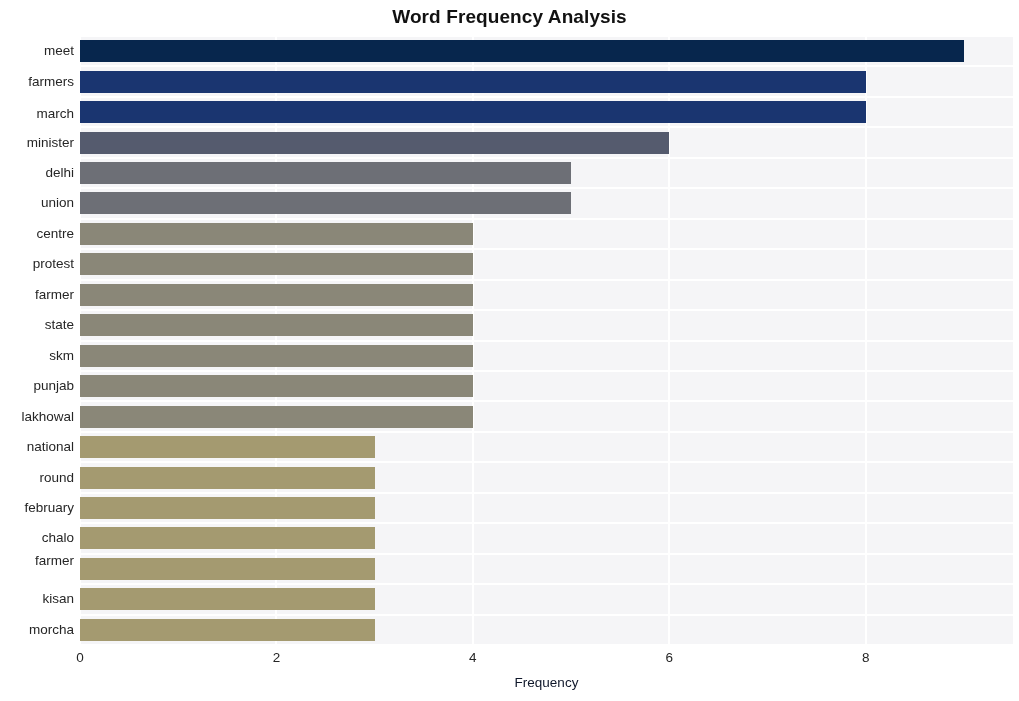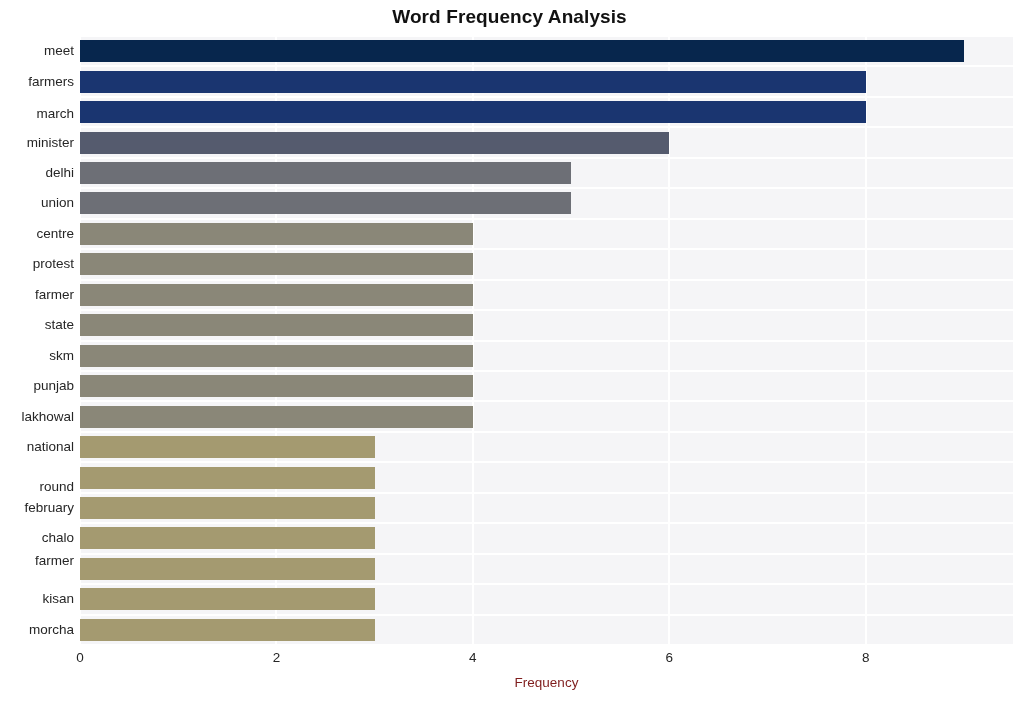--- a/index.html
+++ b/index.html
@@ -93,21 +93,21 @@
     text-align: center;
     white-space: nowrap;
   }
   #x-axis-title {
     position: absolute;
     top: 675px;
     left: 80px;
     width: 933px;
     text-align: center;
     font-size: 13.5px;
-    color: #7f1d1d;
+    color: #0f172a;
   }
 </style>
 </head>
 <body>
 
 <div id="chart-root">
 
   <div id="chart-title">Word Frequency Analysis</div>
 
   <div id="plot-area">
@@ -173,21 +173,21 @@
       <div class="y-label" style="top: 130.025px;">delhi</div>
       <div class="y-label" style="top: 160.475px;">union</div>
       <div class="y-label" style="top: 190.925px;">centre</div>
       <div class="y-label" style="top: 221.375px;">protest</div>
       <div class="y-label" style="top: 251.825px;">farmer</div>
       <div class="y-label" style="top: 282.275px;">state</div>
       <div class="y-label" style="top: 312.725px;">skm</div>
       <div class="y-label" style="top: 343.175px;">punjab</div>
       <div class="y-label" style="top: 373.625px;">lakhowal</div>
       <div class="y-label" style="top: 404.075px;">national</div>
-      <div class="y-label" style="top: 444px;">round</div>
+      <div class="y-label" style="top: 435px;">round</div>
       <div class="y-label" style="top: 464.975px;">february</div>
       <div class="y-label" style="top: 495.425px;">chalo</div>
       <div class="y-label" style="top: 518px;">farmer</div>
       <div class="y-label" style="top: 556.325px;">kisan</div>
       <div class="y-label" style="top: 586.775px;">morcha</div>
     </div>
   <div id="x-labels">
       <div class="x-label" style="left: 80px;">0</div>
       <div class="x-label" style="left: 276.421px;">2</div>
       <div class="x-label" style="left: 472.842px;">4</div>

